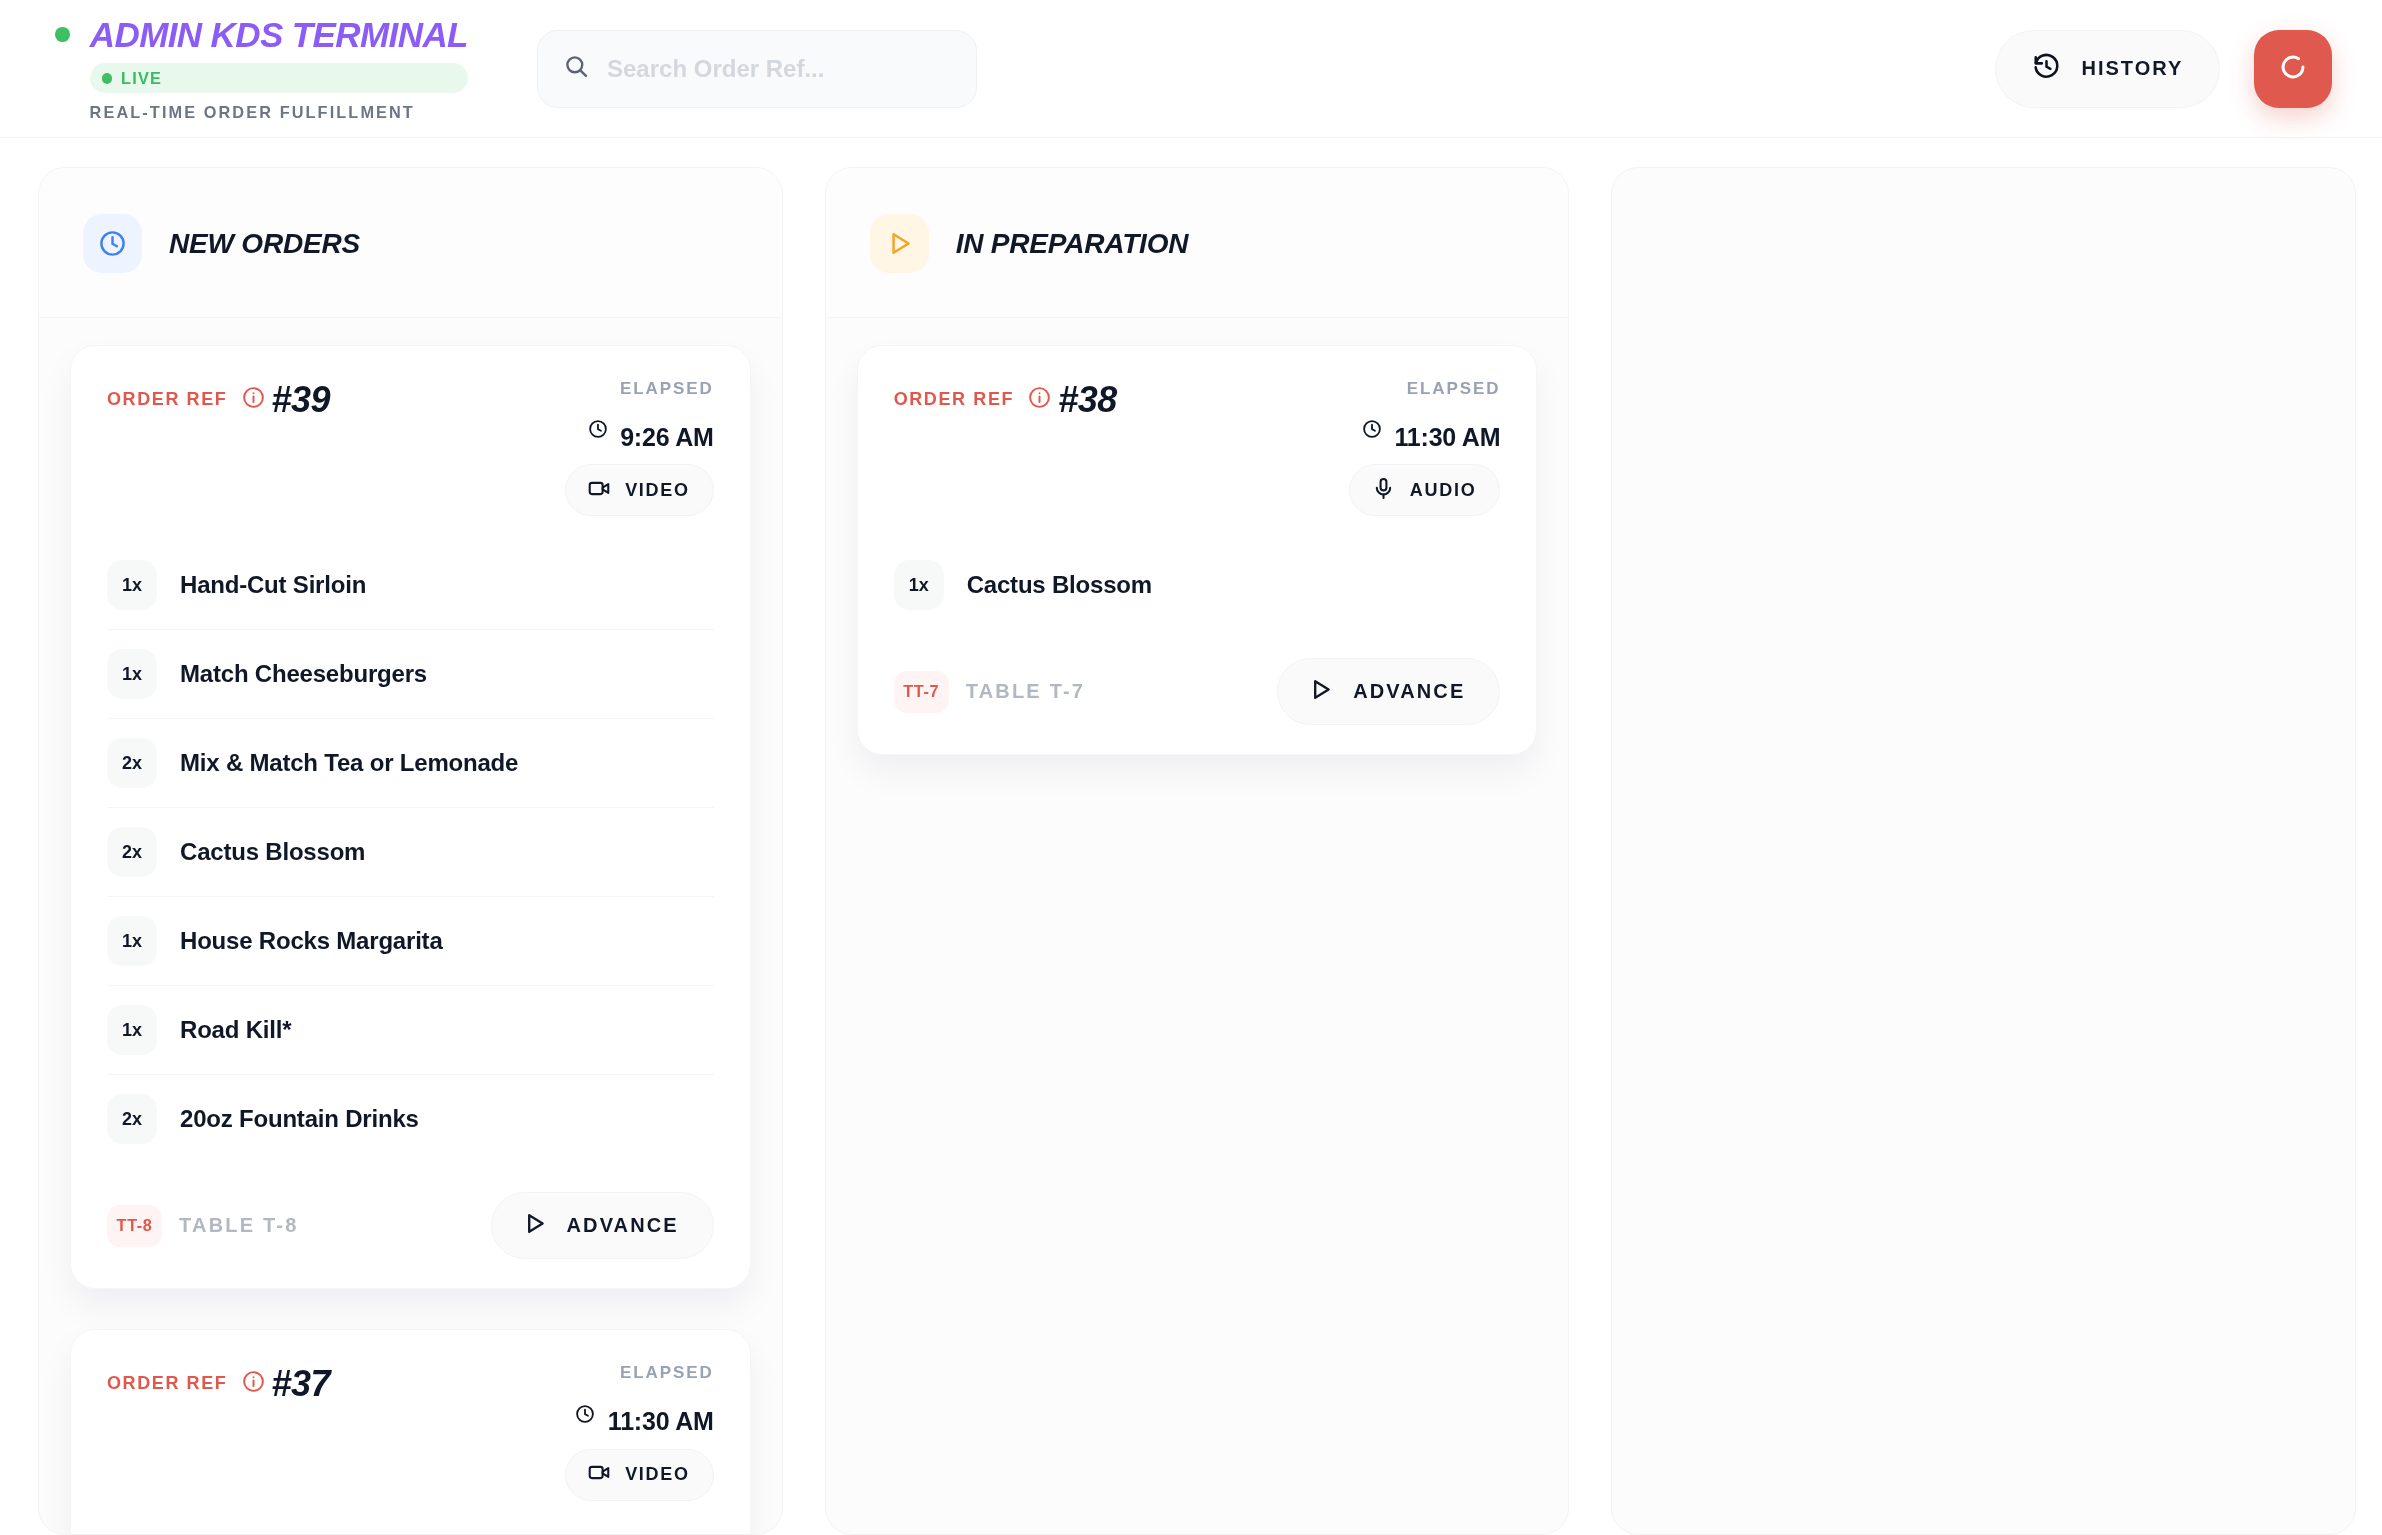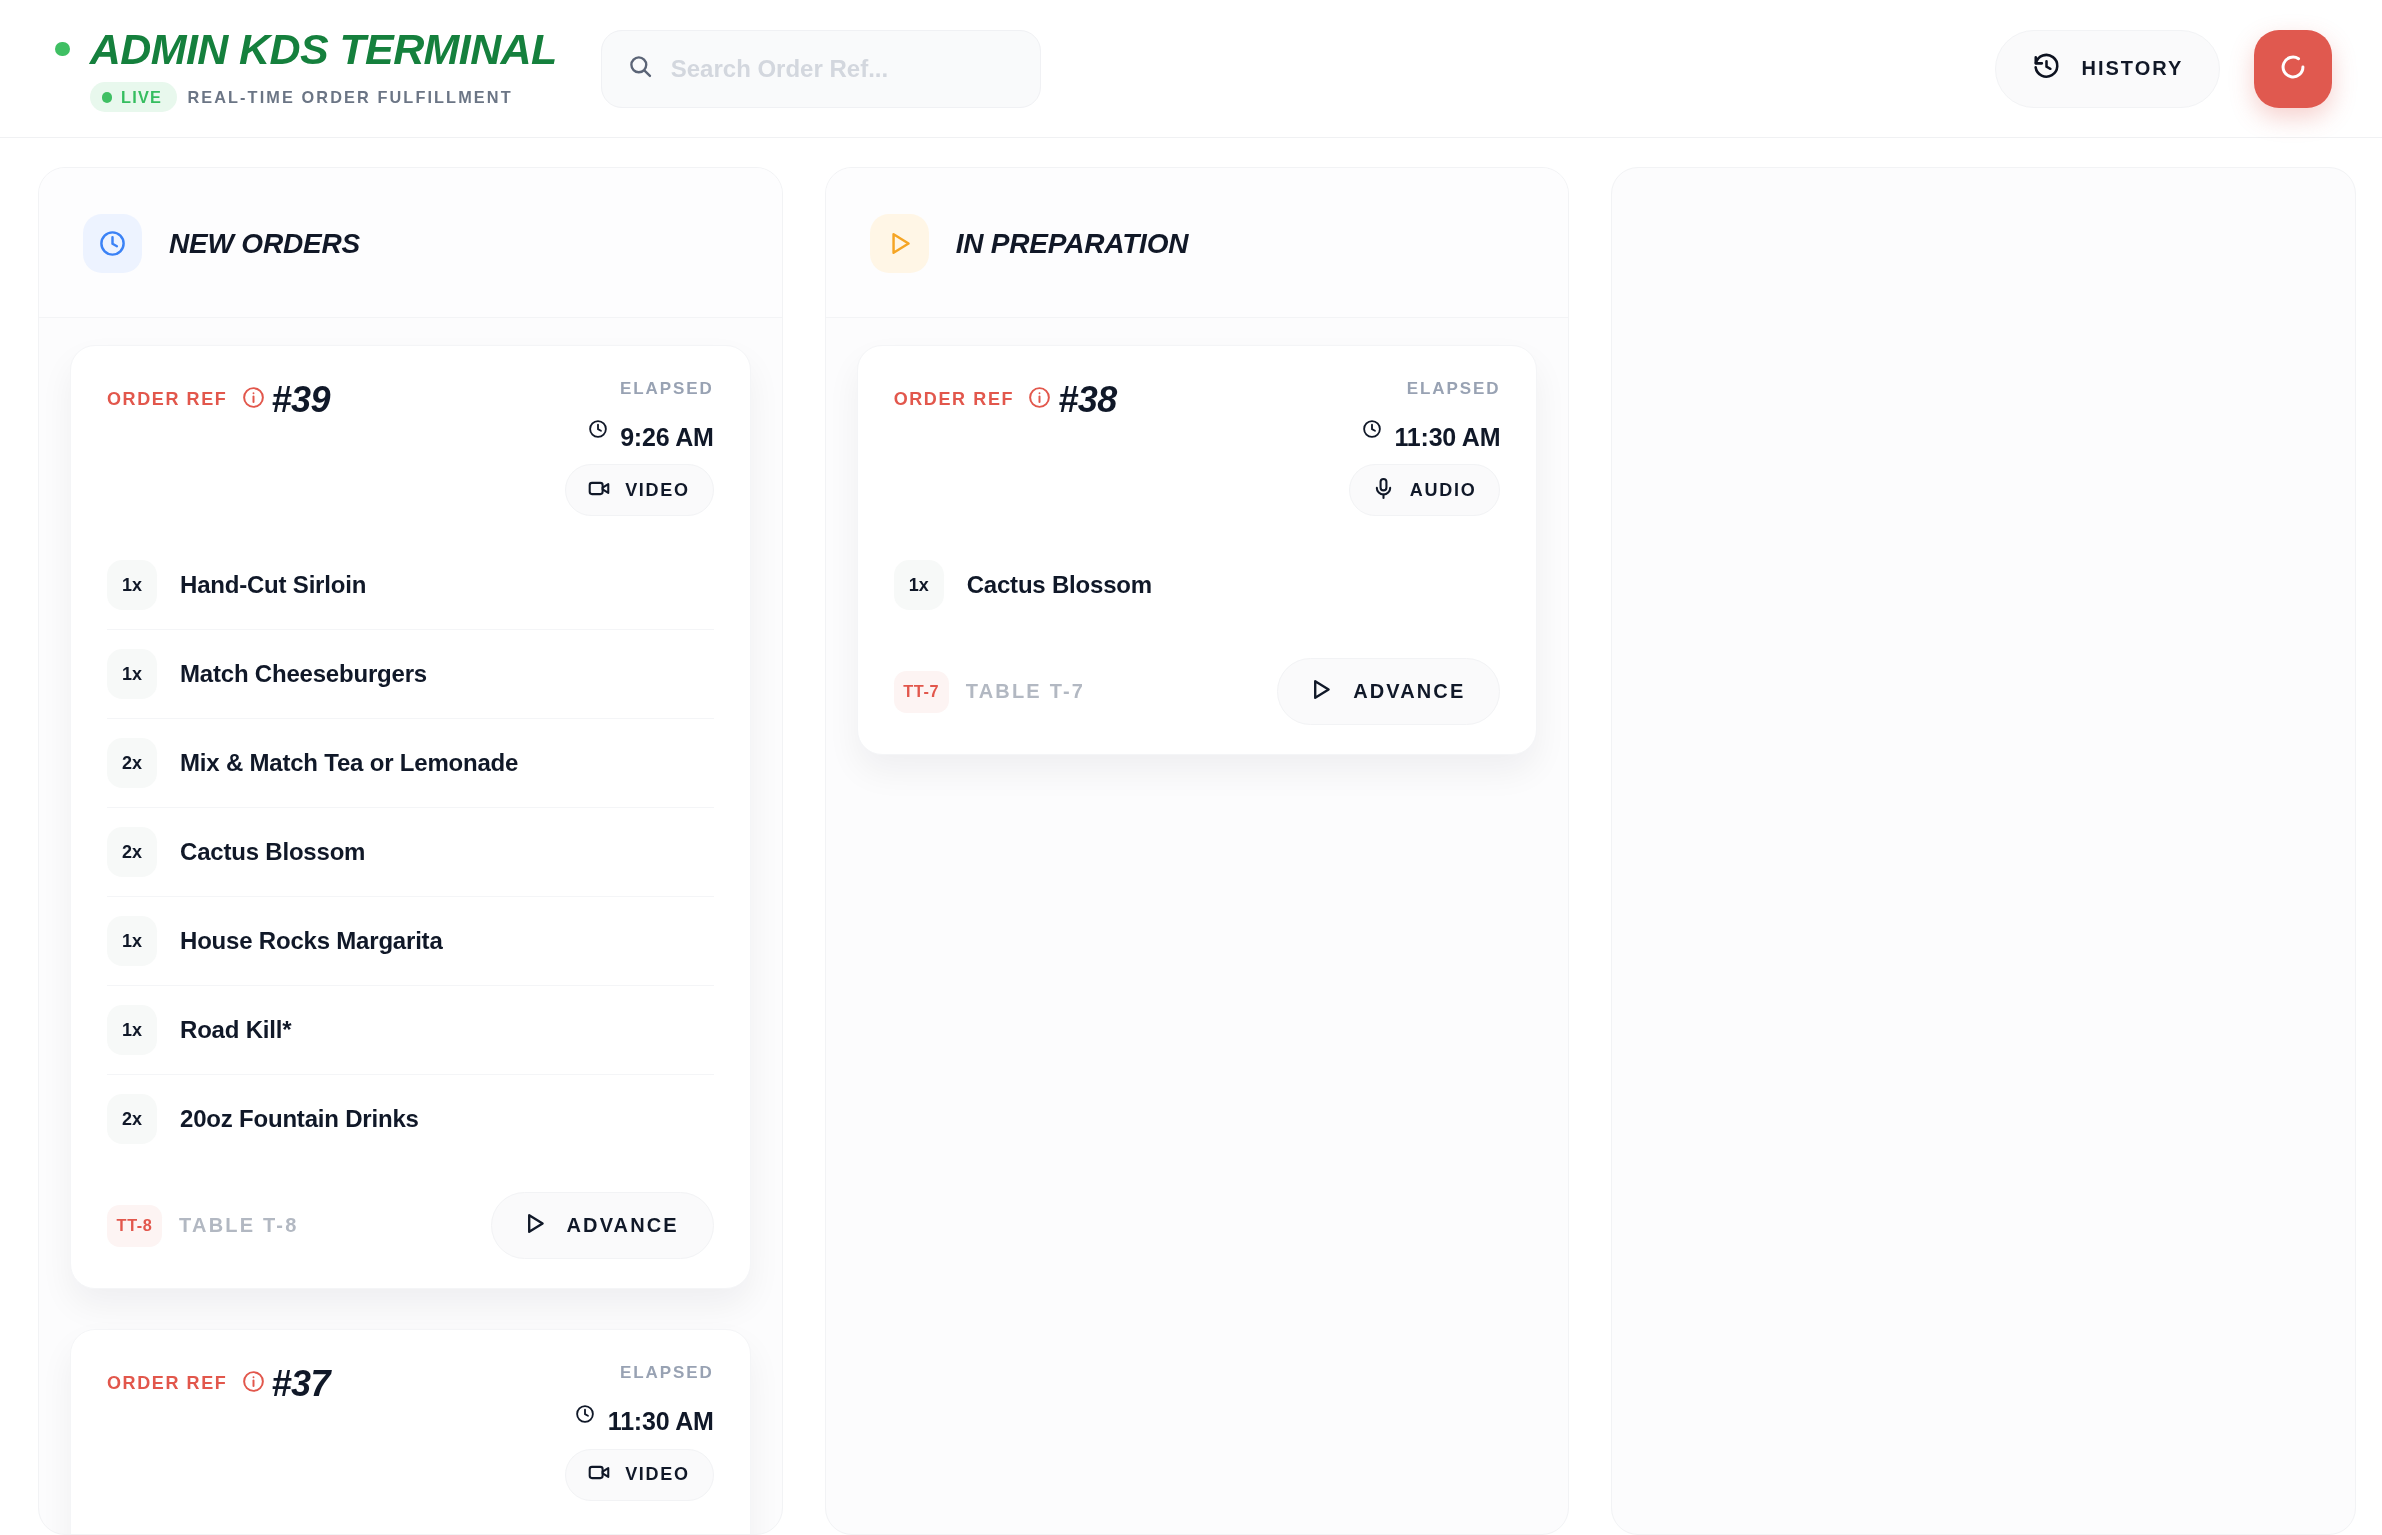--- a/index.html
+++ b/index.html
@@ -21,28 +21,28 @@
     background: #ffffff;
   }
   .brand-block { display: flex; align-items: flex-start; gap: 0; min-width: 449px; }
   .brand-left { display: flex; flex-direction: column; gap: 8.6px; padding-left: 9.6px;}
   .brand-title-row { display: flex; align-items: center; gap: 20px; }
   .status-dot {
     width: 14.3px; height: 14.3px; border-radius: 50%;
     background: #3fbf63; flex: none; margin-left: 1.9px;
   }
   .app-title {
-    font-size: 43px;
+    font-size: 35px;
     font-weight: 800;
     font-style: italic;
     letter-spacing: -0.6px;
-    color: #15803d;
+    color: #8b5cf6;
     white-space: nowrap;
   }
-  .brand-sub-row { display: flex; align-items: center; gap: 10px; margin-left: 36px; }
+  .brand-sub-row { display: flex; gap: 10px; margin-left: 36px; flex-direction: column; }
   .live-pill {
     display: inline-flex; align-items: center; gap: 8.6px;
     background: #e8f8ed;
     border-radius: 955px;
     padding: 5.7px 15.3px 5.7px 12.4px;
   }
   .live-dot { width: 10.5px; height: 10.5px; border-radius: 50%; background: #3fbf63; }
   .live-text {
     font-size: 16.3px; font-weight: 800; color: #35bd5f; letter-spacing: 1.2px;
   }

